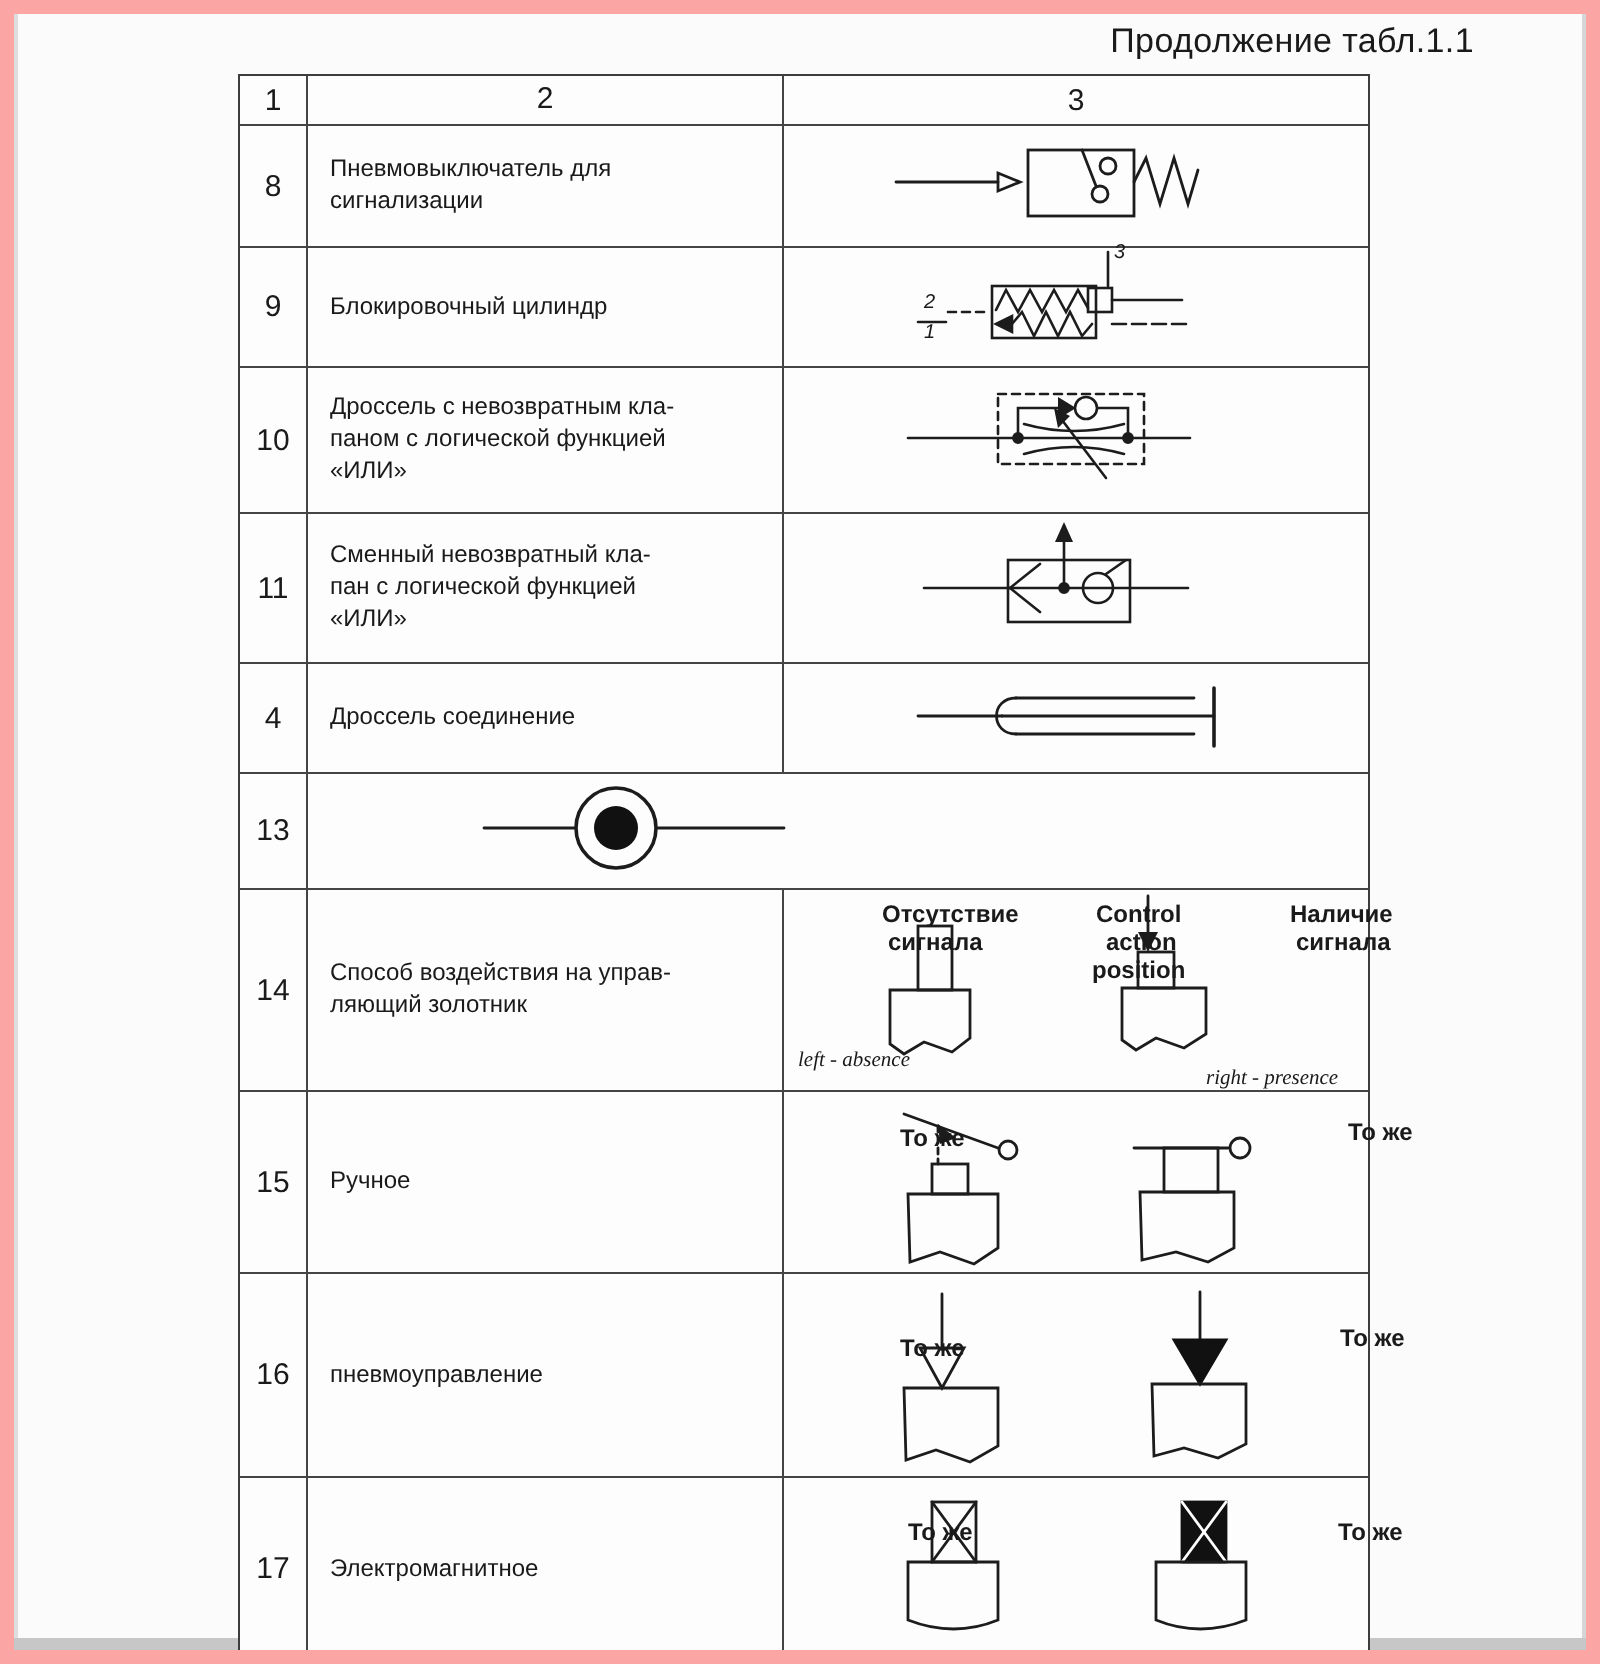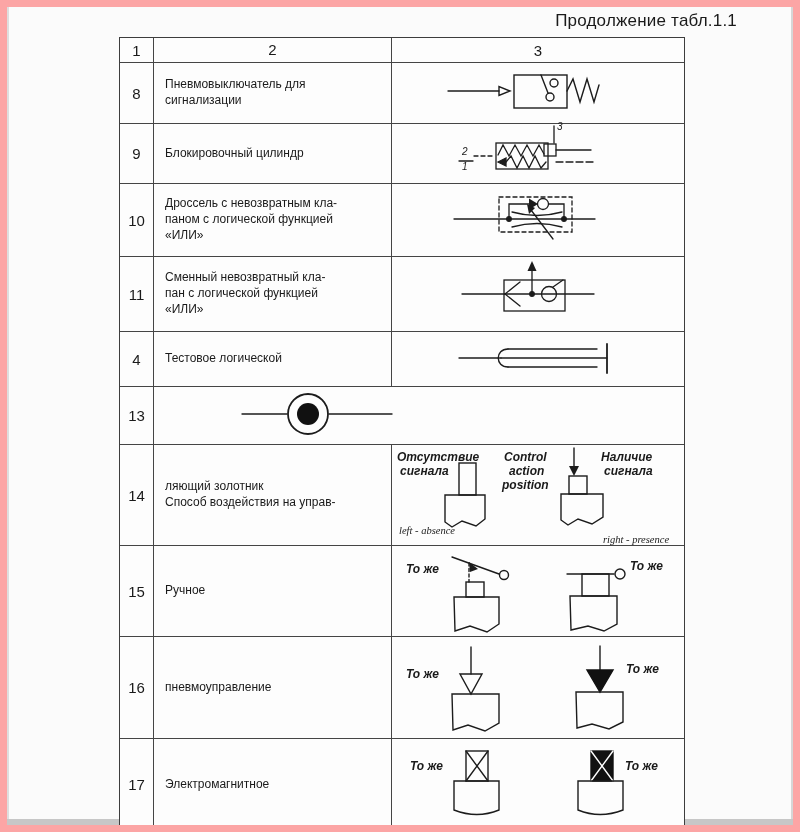--- a/index.html
+++ b/index.html
@@ -14,21 +14,21 @@
   .row{display:flex;border-bottom:1px solid #454545;box-sizing:border-box;}
   .row:last-child{border-bottom:none;}
   .c1{width:34px;border-right:1px solid #454545;display:flex;align-items:center;justify-content:center;
       font-size:15px;box-sizing:border-box;}
   .c2{width:238px;border-right:1px solid #454545;display:flex;flex-direction:column;justify-content:center;
       padding:4px 24px 4px 11px;box-sizing:border-box;font-size:12px;line-height:1.32;}
   .c2 .bold{font-weight:normal;}
   .c3{flex:1;position:relative;}
   .hdr .c1,.hdr .c2,.hdr .c3{align-items:center;justify-content:center;display:flex;font-size:15px;padding:0;}
   .sym{position:absolute;left:0;top:0;}
-  .slabel{position:absolute;font-style:italic;font-weight:bold;font-size:12px;white-space:nowrap;}
+  .slabel{position:absolute;font-weight:bold;font-size:12px;white-space:nowrap;margin-left:44px;}
   .scap{position:absolute;font-style:italic;font-size:10.5px;white-space:nowrap;font-family:Liberation Serif, serif;}
   .snum{position:absolute;font-style:italic;font-size:10px;white-space:nowrap;}
 </style>
 </head>
 <body>
 
 <div class="page">
   <div class="edge-left"></div>
   <div class="edge-right"></div>
   <div class="edge-bottom"></div>
@@ -137,21 +137,21 @@
             <circle cx="157" cy="37" r="7.5"></circle>
             <line x1="161" y1="30" x2="171" y2="23"></line>
           </g>
         </svg>
       </div>
     </div>
 
     <div class="row" style="height:55px">
       <div class="c1">4</div>
       <div class="c2">
-        <span>Тестовое логической</span>
+        <span>Дроссель соединение</span>
       </div>
       <div class="c3">
         <svg class="sym" width="291" height="55" viewBox="0 0 291 55">
           <g stroke="#1c1c1c" fill="none" stroke-width="1.4" stroke-linecap="round">
             <line x1="67" y1="26" x2="109" y2="26"></line>
             <path d="M 116,17 C 103,17 103,35 116,35"></path>
             <line x1="116" y1="17" x2="205" y2="17"></line>
             <line x1="116" y1="35" x2="205" y2="35"></line>
             <line x1="109" y1="26" x2="215" y2="26"></line>
             <line x1="215" y1="12" x2="215" y2="41" stroke-width="1.8"></line>
@@ -170,22 +170,22 @@
             <circle cx="154" cy="27" r="20" stroke-width="1.8"></circle>
             <circle cx="154" cy="27" r="11" fill="#111" stroke="none"></circle>
           </g>
         </svg>
       </div>
     </div>
 
     <div class="row" style="height:101px">
       <div class="c1">14</div>
       <div class="c2">
+        <span>Способ воздействия на управ-</span>
         <span>ляющий золотник</span>
-        <span>Способ воздействия на управ-</span>
       </div>
       <div class="c3">
         <svg class="sym" width="291" height="101" viewBox="0 0 291 101">
           <g stroke="#1c1c1c" fill="none" stroke-width="1.4" stroke-linecap="round">
 
             <rect x="67" y="18" width="17" height="32"></rect>
             <path d="M 53,50 H 93 V 74 L 84,81 70,76 60,82 53,77 Z"></path>
 
             <line x1="182" y1="3" x2="182" y2="24"></line>
             <polygon points="182,31 177,21 187,21" fill="#1c1c1c" stroke="none"></polygon>

